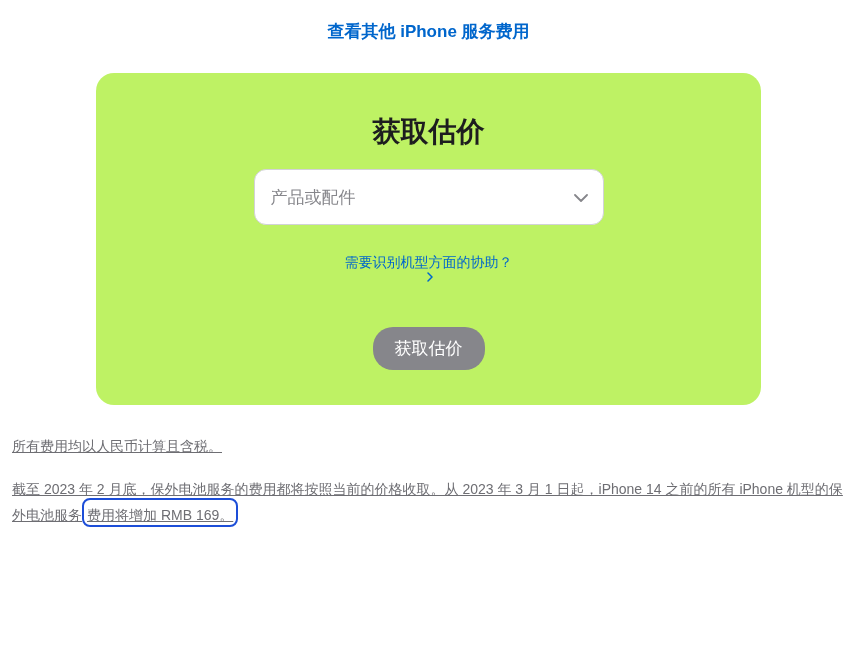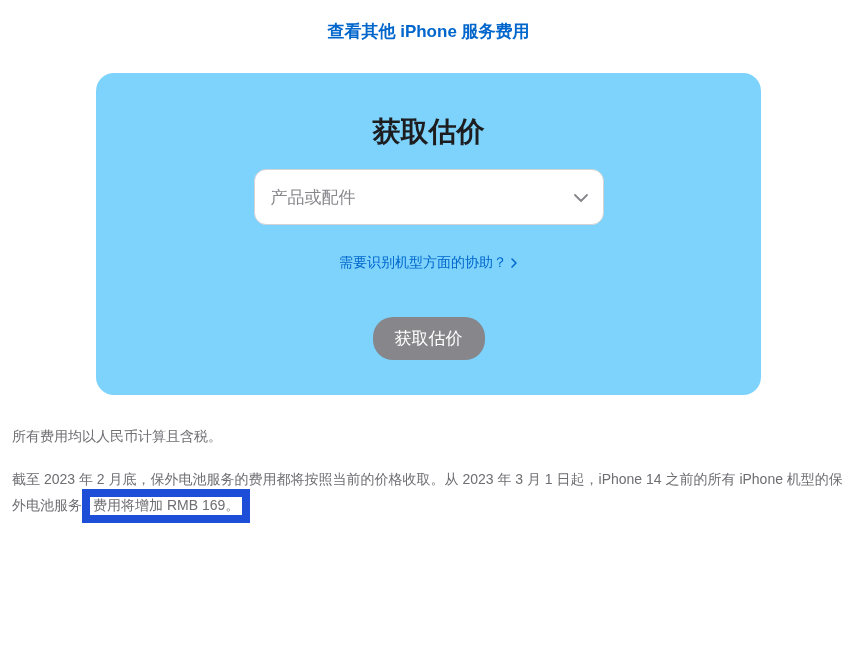--- a/index.html
+++ b/index.html
@@ -18,21 +18,21 @@
       text-align: center;
       padding: 20px 0 30px 0;
     }
     .top-link a {
       color: #0066cc;
       text-decoration: none;
       font-size: 17px;
       font-weight: bold;
     }
     .card {
-      background: #7dd3fc;
+      background: #bef264;
       border-radius: 18px;
       width: 665px;
       margin: 0 auto;
       padding: 40px 30px 35px 30px;
       text-align: center;
     }
     .card-title {
       font-size: 28px;
       font-weight: 600;
       color: #1d1d1f;
@@ -70,46 +70,48 @@
       color: #86868b;
     }
     .help-link {
       display: inline-flex;
       align-items: center;
       color: #0066cc;
       text-decoration: none;
       font-size: 14px;
       margin-top: -8px;
       margin-bottom: 45px;
+      flex-direction: column;
     }
     .help-link svg {
       margin-left: 4px;
     }
     .submit-button {
       background: #86868b;
       color: #ffffff;
       border: none;
       border-radius: 20px;
       padding: 10px 22px;
       font-size: 17px;
       cursor: pointer;
     }
     .footer-text {
       padding: 28px 12px 0 12px;
       font-size: 14px;
       color: #6e6e73;
       line-height: 1.9;
+      text-decoration: underline;
     }
     .footer-text p {
       margin-bottom: 16px;
     }
     .highlight {
-      border: 8px solid #1d4ed8;
-      border-radius: 0;
-      padding: 0 3px 2px 3px;
+      border: 2px solid #1d4ed8;
+      border-radius: 8px;
+      padding: 7px 3px 2px 3px;
       display: inline;
     }
   </style>
 </head>
 <body>
 
 <div class="top-link">
   <a href="#">查看其他 iPhone 服务费用</a>
 </div>
 

